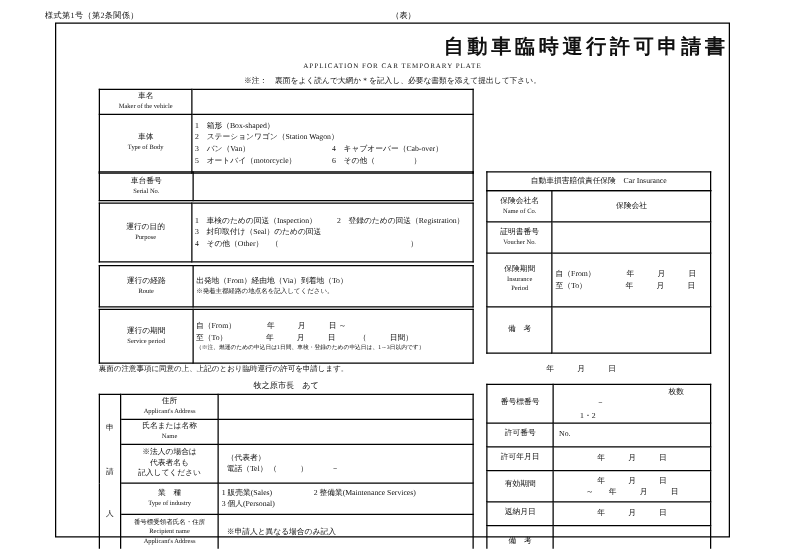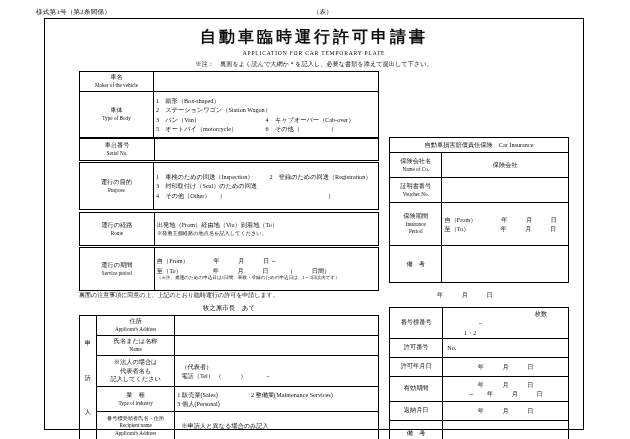--- a/index.html
+++ b/index.html
@@ -1,21 +1,21 @@
 <!DOCTYPE html>
 <html><head>
 <meta charset="utf-8">
 <style>
   html,body{margin:0;padding:0;background:#fff;}
   body{width:630px;height:439px;font-family:"Liberation Serif",serif;color:#111;}
   .page{position:relative;width:630px;height:439px;}
   .hdr-left{position:absolute;left:36px;top:8px;font-size:6.5px;letter-spacing:.3px;}
   .hdr-right{position:absolute;left:313px;top:8px;font-size:6.5px;}
   .frame{position:absolute;left:44px;top:18px;width:538px;height:410px;border:1px solid #000;}
-  .title{position:absolute;left:0;top:8px;width:538px;text-align:center;font-size:16px;font-weight:bold;letter-spacing:3px;}
+  .title{position:absolute;left:0;top:8px;width:538px;text-align:right;font-size:16px;font-weight:bold;letter-spacing:3px;}
   .subtitle{position:absolute;left:0;top:31px;width:538px;text-align:center;font-size:5.6px;letter-spacing:.8px;}
   .notice{position:absolute;left:0;top:41px;width:538px;text-align:center;font-size:6.2px;}
   table{border-collapse:collapse;}
   td{border:1px solid #000;font-size:6.2px;vertical-align:middle;padding:1px 2px;line-height:1.5;}
   .lbl{text-align:center;font-size:6.2px;line-height:1.45;}
   .lbl .en{font-size:5.2px;}
   .t1{position:absolute;left:34px;top:52px;width:300px;}
   .t1 td{height:13px;}
   .row2 span{display:inline-block;}
   .t2{position:absolute;left:34px;top:118px;width:300px;}

